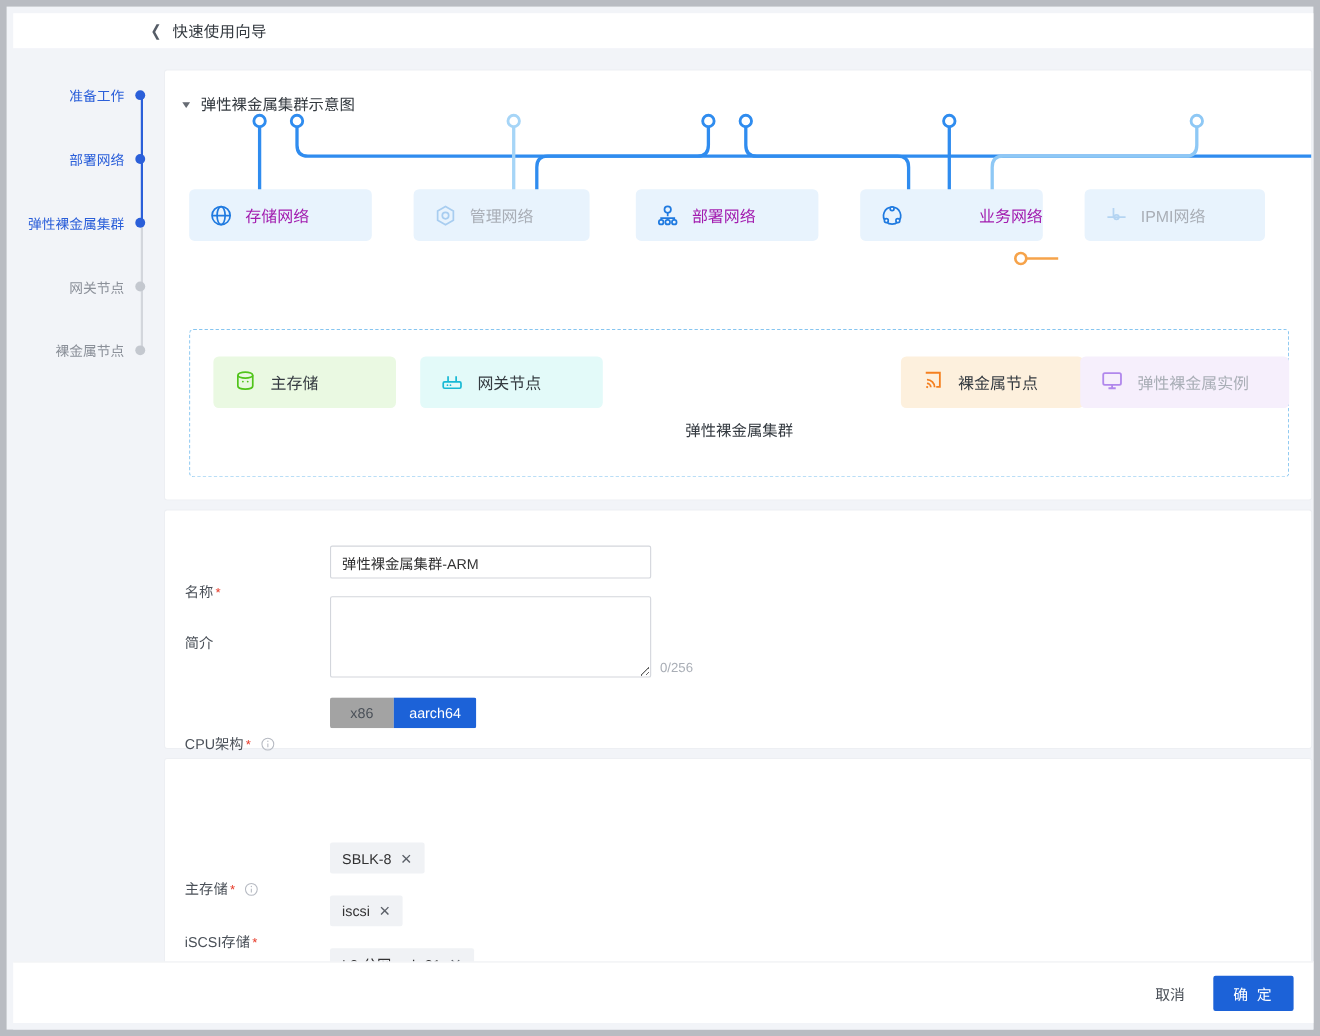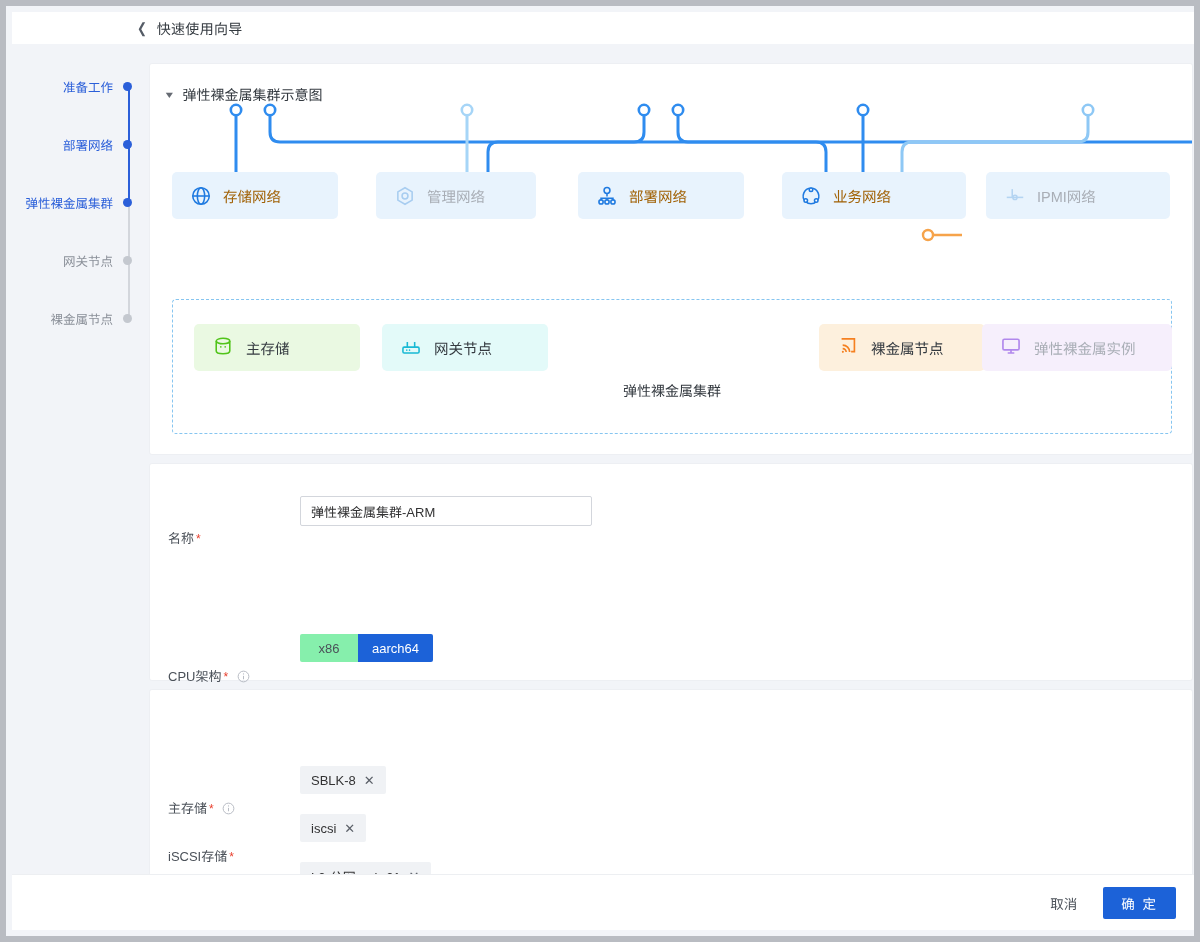--- a/index.html
+++ b/index.html
@@ -141,21 +141,21 @@
     display: flex;
     align-items: center;
     gap: 11px;
     padding-left: 18px;
     box-sizing: border-box;
     pointer-events: auto;
     cursor: default;
   }
   .netbox .nb-label {
     font-size: 14.5px;
-    color: #a16207;
+    color: #a21caf;
     white-space: nowrap;
   }
   .netbox.muted .nb-label { color: #a9aeb6; }
   .netbox .nb-icon { display: flex; flex: none; }
 
   .clusterbox {
     position: absolute;
     left: 22px; top: 235px;
     width: 1000px; height: 135px;
     border: 1.6px dashed #86c5f0;
@@ -258,21 +258,21 @@
   }
   .seg-item {
     min-width: 58px;
     height: 28px;
     padding: 0 14px;
     box-sizing: border-box;
     display: flex;
     align-items: center;
     justify-content: center;
     font-size: 13px;
-    background: #86efac;
+    background: #a3a3a3;
     color: #4b5159;
     cursor: pointer;
     user-select: none;
   }
   .seg-item.sel {
     background: #1c62d8;
     color: #ffffff;
   }
 
   .tag {
@@ -451,33 +451,33 @@
             <circle cx="12" cy="6" r="3.2"></circle>
             <circle cx="5.5" cy="18.5" r="2.3"></circle>
               <circle cx="12" cy="18.5" r="2.3"></circle>
               <circle cx="18.5" cy="18.5" r="2.3"></circle>
             <path d="M12 9.2 v3.4 M5.5 16.2 v-1.8 h13 v1.8 M12 14.4 v1.8"></path>
           </svg>
         </span>
         <span class="nb-label">部署网络</span>
       </div>
 
-      <div class="netbox" style="left:632px; top:108px; width:184px;">
+      <div class="netbox" style="left:632px; top:108px; width:166px;justify-content:space-between;">
         <span class="nb-icon">
           <svg width="22" height="22" viewBox="0 0 24 24" fill="none" stroke="#1f7ae0" stroke-width="1.7">
             <path d="M12 3.5 a8.5 8.5 0 0 1 5.8 14.7 a8.5 8.5 0 0 1 -11.6 0 A8.5 8.5 0 0 1 12 3.5 z"></path>
             <circle cx="12" cy="5.2" r="1.9" fill="#ffffff"></circle>
             <circle cx="6.3" cy="17" r="1.9" fill="#ffffff"></circle>
             <circle cx="17.7" cy="17" r="1.9" fill="#ffffff"></circle>
           </svg>
         </span>
         <span class="nb-label">业务网络</span>
       </div>
 
-      <div class="netbox muted" style="left:836px; top:108px; width:184px;">
+      <div class="netbox muted" style="left:836px; top:108px; width:164px;">
         <span class="nb-icon">
           <svg width="22" height="22" viewBox="0 0 24 24" fill="none" stroke="#b4d4f2" stroke-width="1.7">
             <line x1="3" y1="13.5" x2="21" y2="13.5"></line>
             <line x1="9" y1="4.5" x2="9" y2="13.5"></line>
             <circle cx="12" cy="13.5" r="2.3"></circle>
           </svg>
         </span>
         <span class="nb-label">IPMI网络</span>
       </div>
 
@@ -535,20 +535,25 @@
 
     <div class="card" id="card-basic">
 
       <div class="frow" style="top:32px; left:0;">
         <div class="flabel">
           <span>名称</span><span class="req">*</span>
         </div>
         <input class="text-input" type="text" value="弹性裸金属集群-ARM" style="">
       </div>
 
+      <div class="frow" style="top:78px; left:0;">
+        <div class="flabel">简介</div>
+        <textarea class="text-area" placeholder="" style=""></textarea>
+        <span class="counter">0/256</span>
+      </div>
 
       <div class="frow" style="top:170px; left:0;">
         <div class="flabel">
           <span>CPU架构</span><span class="req">*</span>
           <span class="info-ic">
             <svg width="13" height="13" viewBox="0 0 16 16" fill="none" stroke="#b6bac2" stroke-width="1.2">
               <circle cx="8" cy="8" r="6.6"></circle>
                 <line x1="8" y1="7.2" x2="8" y2="11.4"></line>
               <circle cx="8" cy="4.8" r="0.75" fill="#b6bac2" stroke="none"></circle>
             </svg>

